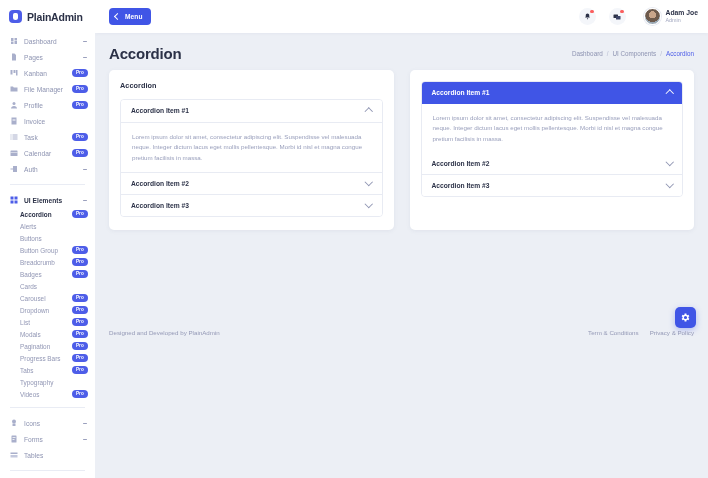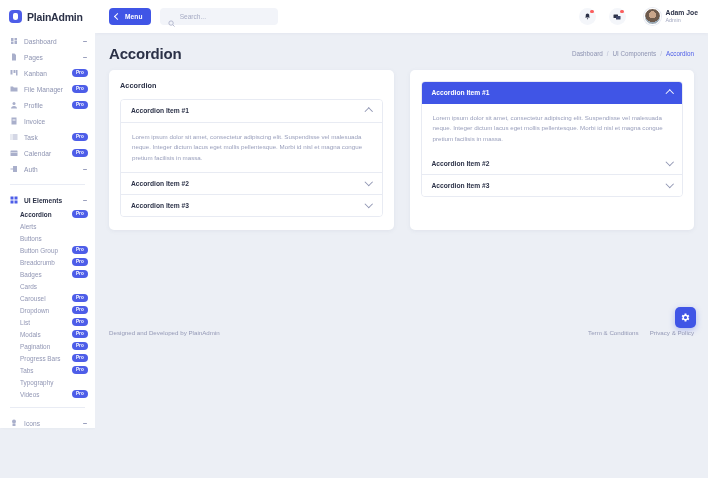--- a/index.html
+++ b/index.html
@@ -6,21 +6,21 @@
   html, body {
     width: 708px; height: 478px;
     font-family: "Liberation Sans", sans-serif;
     background: #eceff5;
     overflow: hidden;
   }
   body { display: flex; }
 
   
   #sidebar {
-    width: 95px; height: 428px;
+    width: 95px; height: 478px;
     background: #ffffff;
     flex: 0 0 95px;
     position: relative;
     overflow: hidden;
     box-shadow: 1px 0 3px rgba(100,110,140,.07);
   }
   .logo-row {
     display: flex; align-items: center; gap: 5px;
     padding: 10px 0 10px 9px;
   }
@@ -445,27 +445,20 @@
 </aside>
 
 <div id="main">
 
   <header id="topbar">
     <div class="menu-btn">
       <span class="chev"></span>
       <span>Menu</span>
     </div>
 
-    <div class="search-box">
-      <span class="s-ico"><svg width="7" height="7" viewBox="0 0 16 16">
-            <circle cx="7" cy="7" r="5" fill="none" stroke="#a6abc4" stroke-width="1.8"></circle>
-            <line x1="11" y1="11" x2="15" y2="15" stroke="#a6abc4" stroke-width="1.8"></line>
-          </svg></span>
-      <input class="search-input" value="" placeholder="Search..." style="">
-    </div>
 
     <div class="top-spacer"></div>
 
     <div class="icon-btn">
       <svg width="7" height="7" viewBox="0 0 16 16">
           <path d="M8 1c-2.2 0-4 1.8-4 4v3l-1.5 2.5h11L12 8V5c0-2.2-1.8-4-4-4z" fill="#2b3147"></path>
           <rect x="6.5" y="12" width="3" height="2" rx="1" fill="#2b3147"></rect>
         </svg>
       <span class="dot"></span>
     </div>

